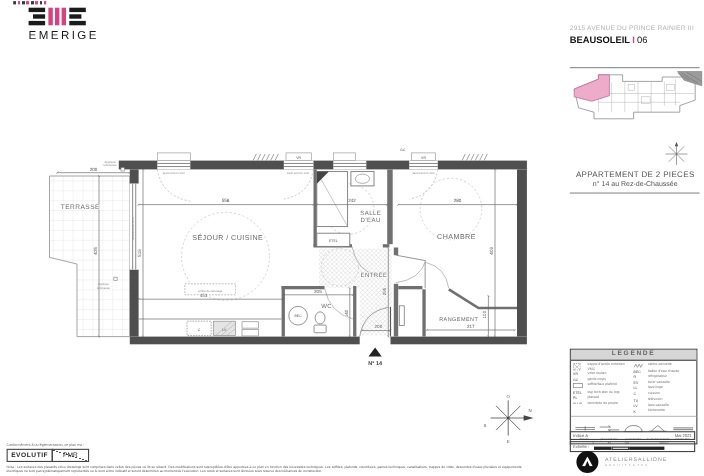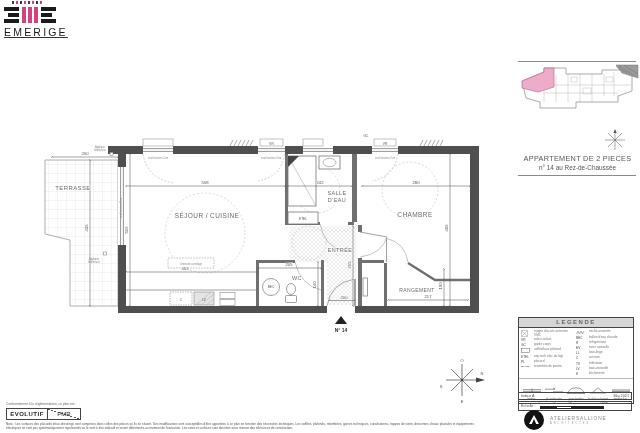--- a/index.html
+++ b/index.html
@@ -2,21 +2,21 @@
 <html><head>
 <meta charset="utf-8">
 <style>
   html,body{margin:0;padding:0;background:#fff;}
   .page{position:relative;width:640px;height:433px;background:#fff;overflow:hidden;
         font-family:"Liberation Sans",sans-serif;color:#333;}
   .abs{position:absolute;}
   
   .calib{left:12px;top:1px;width:30px;height:2.5px;
          background:repeating-linear-gradient(90deg,#3a3a3a 0 2.5px,#fff 2.5px 4px,#d6417f 4px 6.5px,#fff 6.5px 8px);}
-  .logo{left:4px;top:7px;text-decoration:underline;}
+  .logo{left:26px;top:7px;}
   .glyph{display:flex;gap:3px;align-items:center;}
   .xi{display:flex;flex-direction:column;gap:2.5px;width:15px;}
   .xi i{display:block;height:3.5px;background:#1a1a1a;width:15px;}
   .xi.l i.mid{width:11px;align-self:flex-end;}
   .xi.r i.mid{width:11px;align-self:flex-start;}
   .vbars{display:flex;gap:2.5px;}
   .vbars i{width:3.5px;height:15.5px;background:#d6417f;display:block;}
   .logo-text{margin-top:3px;font-size:10.5px;letter-spacing:2.2px;color:#1a1a1a;font-weight:500;}
   .addr{left:518px;top:23px;width:120px;}
   .addr1{font-size:6px;color:#b3b3b3;letter-spacing:0.2px;white-space:nowrap;}
@@ -93,20 +93,26 @@
           <i></i>
         </span>
       <span class="xi r">
           <i></i>
           <i class="mid"></i>
           <i></i>
         </span>
     </div>
     <div class="logo-text">EMERIGE</div>
   </div>
+  <div class="abs addr">
+    <div class="addr1">2915 AVENUE DU PRINCE RAINIER III</div>
+    <div class="addr2">
+      <span class="city">BEAUSOLEIL</span><span class="sep">I</span><span>06</span>
+    </div>
+  </div>
 
   <div class="abs hr" style="top:61px"></div>
 
   <svg class="abs" style="left:514px;top:63px" width="126" height="60" viewBox="0 0 126 60">
     <path d="M8,18 L30,9 L30,5 L52,5 L52,11 L88,11 L88,7 L106,7 L118,13 L118,28 L104,33 L104,39 L62,39 L62,45 L26,45 L26,39 L12,35 Z" fill="#fff" stroke="#888" stroke-width="0.7"></path>
     <g stroke="#aaa" stroke-width="0.4" fill="none">
       <path d="M30,11 V39 M42,12 V39 M54,11 V39 M66,11 V39 M78,11 V39 M90,11 V33 M100,9 V33"></path>
       <path d="M12,22 H117 M30,30 H104"></path>
       <rect x="33" y="14" width="6" height="5"></rect>
         <rect x="57" y="14" width="6" height="5"></rect>

